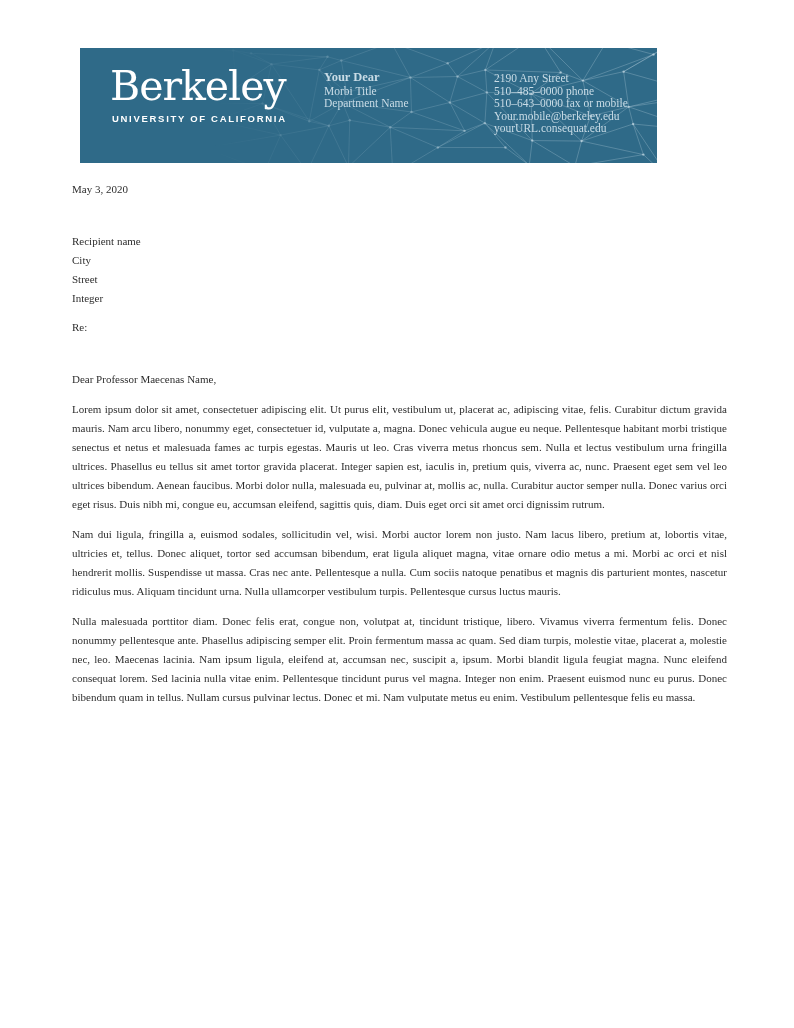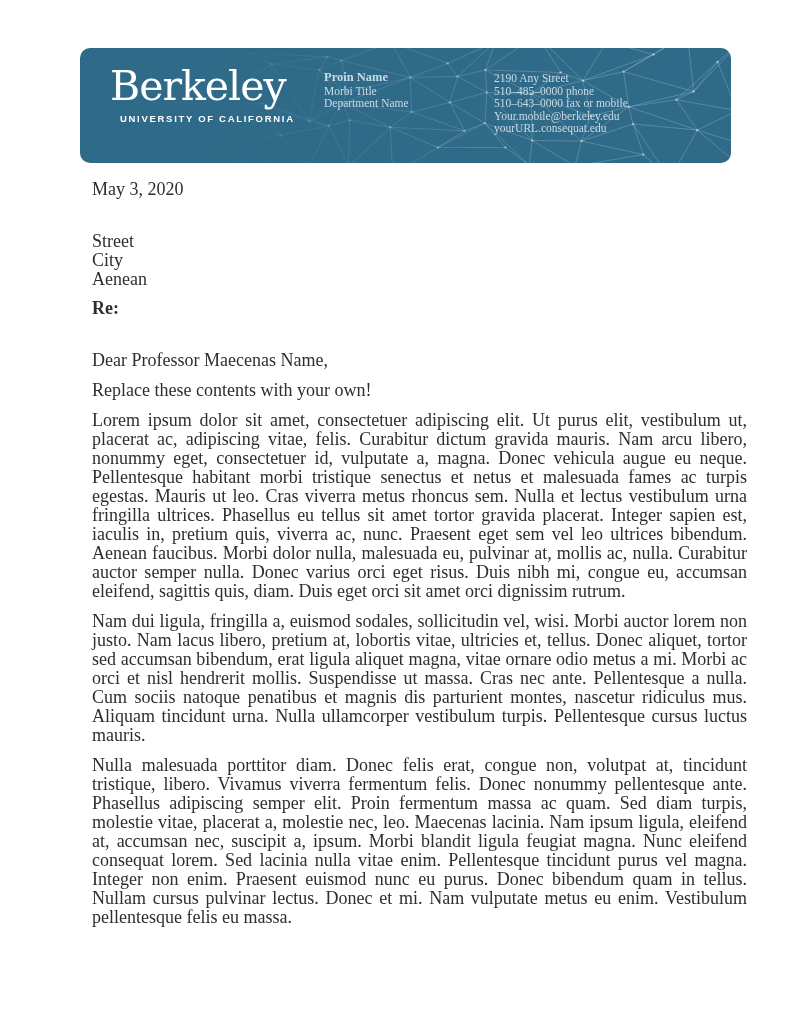--- a/index.html
+++ b/index.html
@@ -7,60 +7,59 @@
   .page {
     position:relative;
     width:794px; height:1028px;
     background:#ffffff;
     font-family:"Liberation Serif", serif;
     color:var(--color-body_text, #2e2e2e);
     overflow:hidden;
   }
   .banner {
     position:absolute; left:80px; top:48px;
-    width:651px; height:115px;
+    width:577px; height:115px;
     background:var(--color-banner_bg, #2F6A88);
     overflow:hidden;
-    border-radius:10px;
   }
   .mesh {
     position:absolute; left:0; top:0; width:651px; height:115px;
     -webkit-mask-image:linear-gradient(to right, rgba(0,0,0,0) 0%, rgba(0,0,0,0) 20%, rgba(0,0,0,0.55) 45%, rgba(0,0,0,1) 72%);
     mask-image:linear-gradient(to right, rgba(0,0,0,0) 0%, rgba(0,0,0,0) 20%, rgba(0,0,0,0.55) 45%, rgba(0,0,0,1) 72%);
   }
   .logo {
     position:absolute; left:30px; top:17px;
     color:var(--color-logo_text, #ffffff);
   }
   .wordmark {
     font-family:"DejaVu Serif", serif;
     font-size:41px; line-height:1.05;
     letter-spacing:-1px;
   }
   .tagline {
     font-family:"Liberation Sans", sans-serif;
     font-size:9.5px; font-weight:bold;
     letter-spacing:1.7px;
-    margin-top:5px; margin-left:10px;
+    margin-top:5px; margin-left:2px;
   }
   .banner-text {
     position:absolute;
     color:var(--color-banner_text, #c9dce6);
     font-size:11.5px; line-height:12.6px;
   }
   .sender { left:244px; top:23px; }
   .sender-name { font-weight:bold; font-size:12.5px; margin-bottom:1px; }
   .contact { left:414px; top:24px; }
   .letter-body {
-    position:absolute; left:92px; top:163px; width:655px;
-    font-size:18px; line-height:19px;
+    position:absolute; left:72px; top:163px; width:655px;
+    font-size:11px; line-height:19px;
   }
   .date { margin-top:17px; }
   .recipient { margin-top:33px; }
-  .re { margin-top:10px;font-weight:bold; }
+  .re { margin-top:10px; }
   .salutation { margin-top:33px; }
   .para {
     margin-top:11px;
     text-align:justify;
     hyphens:auto;
     -webkit-hyphens:auto;
   }
 </style>
 </head>
 <body>
@@ -335,47 +334,47 @@
           <circle cx="666.9164351196669" cy="123.66275797621347" r="1.2"></circle>
         </g>
       </svg>
 
     <div class="logo">
       <div class="wordmark">Berkeley</div>
       <div class="tagline">UNIVERSITY OF CALIFORNIA</div>
     </div>
 
     <div class="banner-text sender">
-      <div class="sender-name">Proin Name</div>
+      <div class="sender-name">Your Dear</div>
       <div>Morbi Title</div>
       <div>Department Name</div>
     </div>
 
     <div class="banner-text contact">
       <div>2190 Any Street</div>
       <div>510–485–0000 phone</div>
       <div>510–643–0000 fax or mobile</div>
       <div>Your.mobile@berkeley.edu</div>
       <div>yourURL.consequat.edu</div>
     </div>
   </header>
 
   <main class="letter-body">
     <p class="date">May 3, 2020</p>
 
     <div class="recipient">
+      <div>Recipient name</div>
+      <div>City</div>
       <div>Street</div>
-      <div>City</div>
-      <div>Aenean</div>
+      <div>Integer</div>
     </div>
 
     <p class="re">Re:</p>
 
     <p class="salutation">Dear Professor Maecenas Name,</p>
 
-    <p class="para">Replace these contents with your own!</p>
 
     <p class="para">Lorem ipsum dolor sit amet, consectetuer adipiscing elit. Ut purus elit, vestibulum ut, placerat ac, adipiscing vitae, felis. Curabitur dictum gravida mauris. Nam arcu libero, nonummy eget, consectetuer id, vulputate a, magna. Donec vehicula augue eu neque. Pellentesque habitant morbi tristique senectus et netus et malesuada fames ac turpis egestas. Mauris ut leo. Cras viverra metus rhoncus sem. Nulla et lectus vestibulum urna fringilla ultrices. Phasellus eu tellus sit amet tortor gravida placerat. Integer sapien est, iaculis in, pretium quis, viverra ac, nunc. Praesent eget sem vel leo ultrices bibendum. Aenean faucibus. Morbi dolor nulla, malesuada eu, pulvinar at, mollis ac, nulla. Curabitur auctor semper nulla. Donec varius orci eget risus. Duis nibh mi, congue eu, accumsan eleifend, sagittis quis, diam. Duis eget orci sit amet orci dignissim rutrum.</p>
     <p class="para">Nam dui ligula, fringilla a, euismod sodales, sollicitudin vel, wisi. Morbi auctor lorem non justo. Nam lacus libero, pretium at, lobortis vitae, ultricies et, tellus. Donec aliquet, tortor sed accumsan bibendum, erat ligula aliquet magna, vitae ornare odio metus a mi. Morbi ac orci et nisl hendrerit mollis. Suspendisse ut massa. Cras nec ante. Pellentesque a nulla. Cum sociis natoque penatibus et magnis dis parturient montes, nascetur ridiculus mus. Aliquam tincidunt urna. Nulla ullamcorper vestibulum turpis. Pellentesque cursus luctus mauris.</p>
     <p class="para">Nulla malesuada porttitor diam. Donec felis erat, congue non, volutpat at, tincidunt tristique, libero. Vivamus viverra fermentum felis. Donec nonummy pellentesque ante. Phasellus adipiscing semper elit. Proin fermentum massa ac quam. Sed diam turpis, molestie vitae, placerat a, molestie nec, leo. Maecenas lacinia. Nam ipsum ligula, eleifend at, accumsan nec, suscipit a, ipsum. Morbi blandit ligula feugiat magna. Nunc eleifend consequat lorem. Sed lacinia nulla vitae enim. Pellentesque tincidunt purus vel magna. Integer non enim. Praesent euismod nunc eu purus. Donec bibendum quam in tellus. Nullam cursus pulvinar lectus. Donec et mi. Nam vulputate metus eu enim. Vestibulum pellentesque felis eu massa.</p>
   </main>
 
 </div>
 
 </body></html>

